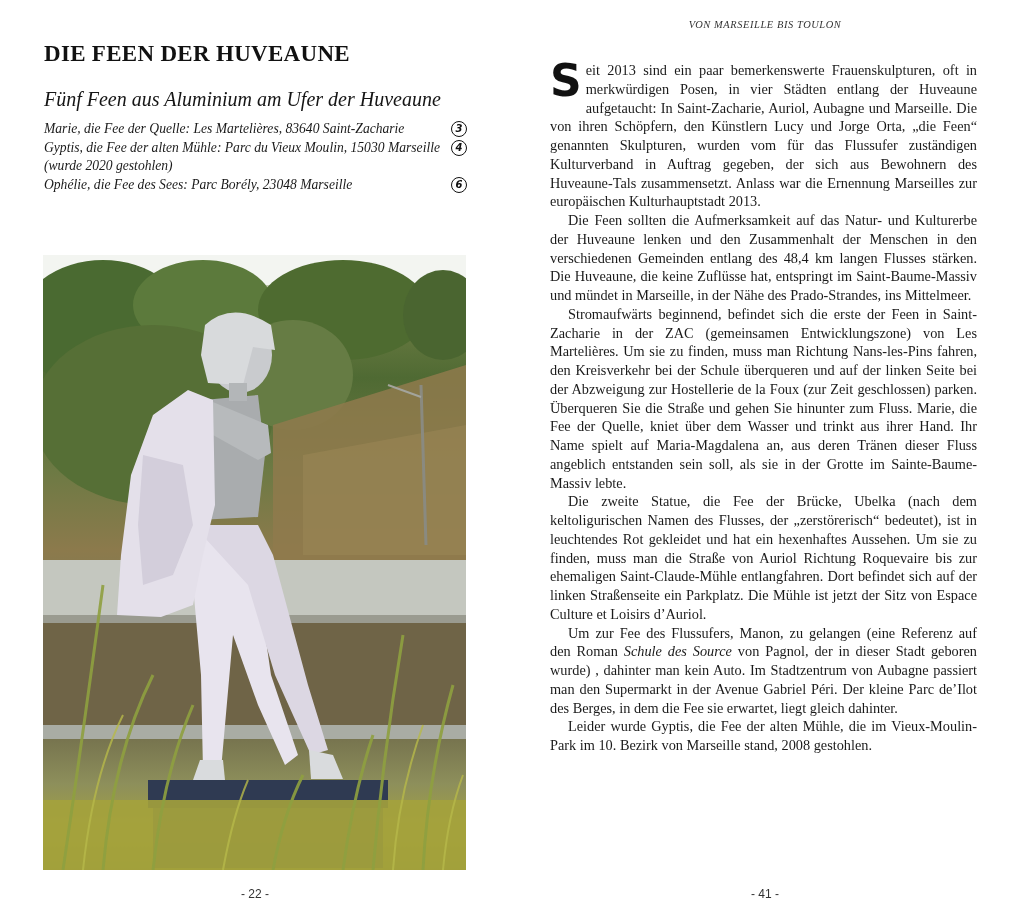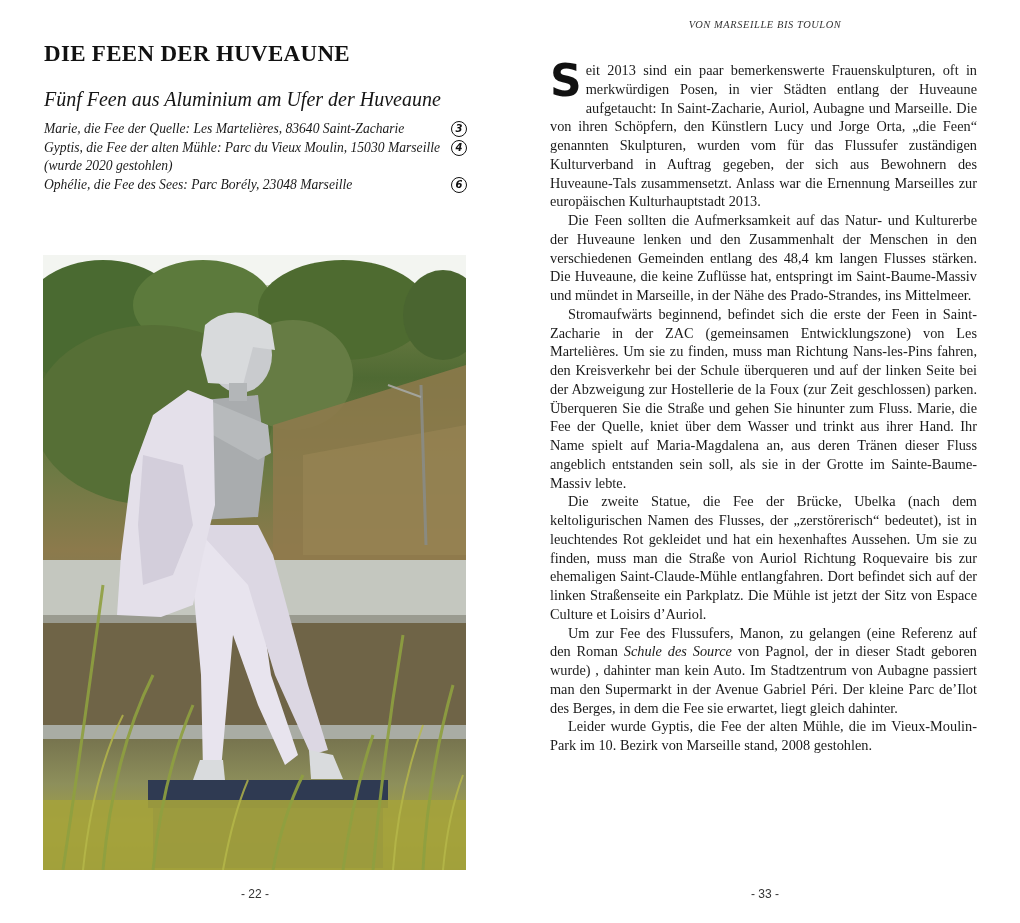--- a/index.html
+++ b/index.html
@@ -157,14 +157,14 @@
 
   <div class="body-text">
     <p class="first"><span class="dropcap">S</span><span>eit 2013 sind ein paar bemerkenswerte Frauenskulpturen, oft in merkwürdigen Posen, in vier Städten entlang der Huveaune aufgetaucht: In Saint-Zacharie, Auriol, Aubagne und Marseille. Die von ihren Schöpfern, den Künstlern Lucy und Jorge Orta, „die Feen“ genannten Skulpturen, wurden vom für das Flussufer zuständigen Kulturverband in Auftrag gegeben, der sich aus Bewohnern des Huveaune-Tals zusammensetzt. Anlass war die Ernennung Marseilles zur europäischen Kulturhauptstadt 2013.</span></p>
     <p>Die Feen sollten die Aufmerksamkeit auf das Natur- und Kulturerbe der Huveaune lenken und den Zusammenhalt der Menschen in den verschiedenen Gemeinden entlang des 48,4 km langen Flusses stärken. Die Huveaune, die keine Zuflüsse hat, entspringt im Saint-Baume-Massiv und mündet in Marseille, in der Nähe des Prado-Strandes, ins Mittelmeer.</p>
     <p>Stromaufwärts beginnend, befindet sich die erste der Feen in Saint-Zacharie in der ZAC (gemeinsamen Entwicklungszone) von Les Martelières. Um sie zu finden, muss man Richtung Nans-les-Pins fahren, den Kreisverkehr bei der Schule überqueren und auf der linken Seite bei der Abzweigung zur Hostellerie de la Foux (zur Zeit geschlossen) parken. Überqueren Sie die Straße und gehen Sie hinunter zum Fluss. Marie, die Fee der Quelle, kniet über dem Wasser und trinkt aus ihrer Hand. Ihr Name spielt auf Maria-Magdalena an, aus deren Tränen dieser Fluss angeblich entstanden sein soll, als sie in der Grotte im Sainte-Baume-Massiv lebte.</p>
     <p>Die zweite Statue, die Fee der Brücke, Ubelka (nach dem keltoligurischen Namen des Flusses, der „zerstörerisch“ bedeutet), ist in leuchtendes Rot gekleidet und hat ein hexenhaftes Aussehen. Um sie zu finden, muss man die Straße von Auriol Richtung Roquevaire bis zur ehemaligen Saint-Claude-Mühle entlangfahren. Dort befindet sich auf der linken Straßenseite ein Parkplatz. Die Mühle ist jetzt der Sitz von Espace Culture et Loisirs d’Auriol.</p>
     <p><span>Um zur Fee des Flussufers, Manon, zu gelangen (eine Referenz auf den Roman </span><em>Schule des Source</em><span> von Pagnol, der in dieser Stadt geboren wurde) , dahinter man kein Auto. Im Stadtzentrum von Aubagne passiert man den Supermarkt in der Avenue Gabriel Péri. Der kleine Parc de’Ilot des Berges, in dem die Fee sie erwartet, liegt gleich dahinter.</span></p>
     <p>Leider wurde Gyptis, die Fee der alten Mühle, die im Vieux-Moulin-Park im 10. Bezirk von Marseille stand, 2008 gestohlen.</p>
   </div>
 
-  <div class="folio" style="left:0;">- 33 -</div>
+  <div class="folio" style="left:0;">- 41 -</div>
 </div>
 
 </body></html>

